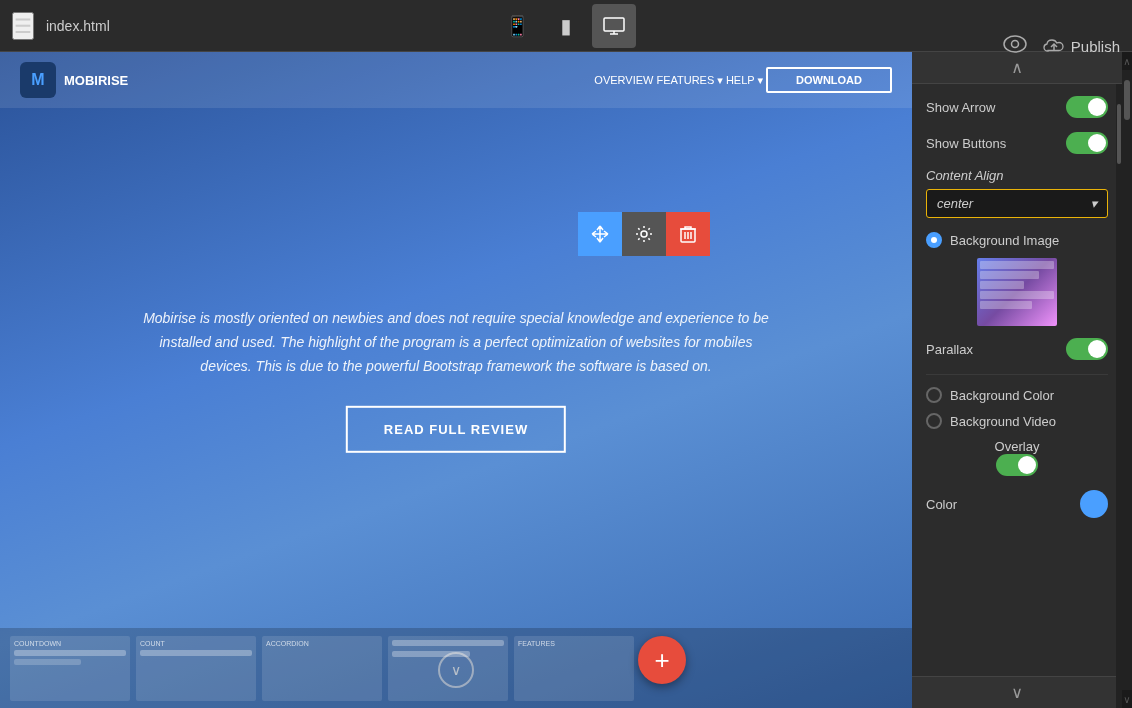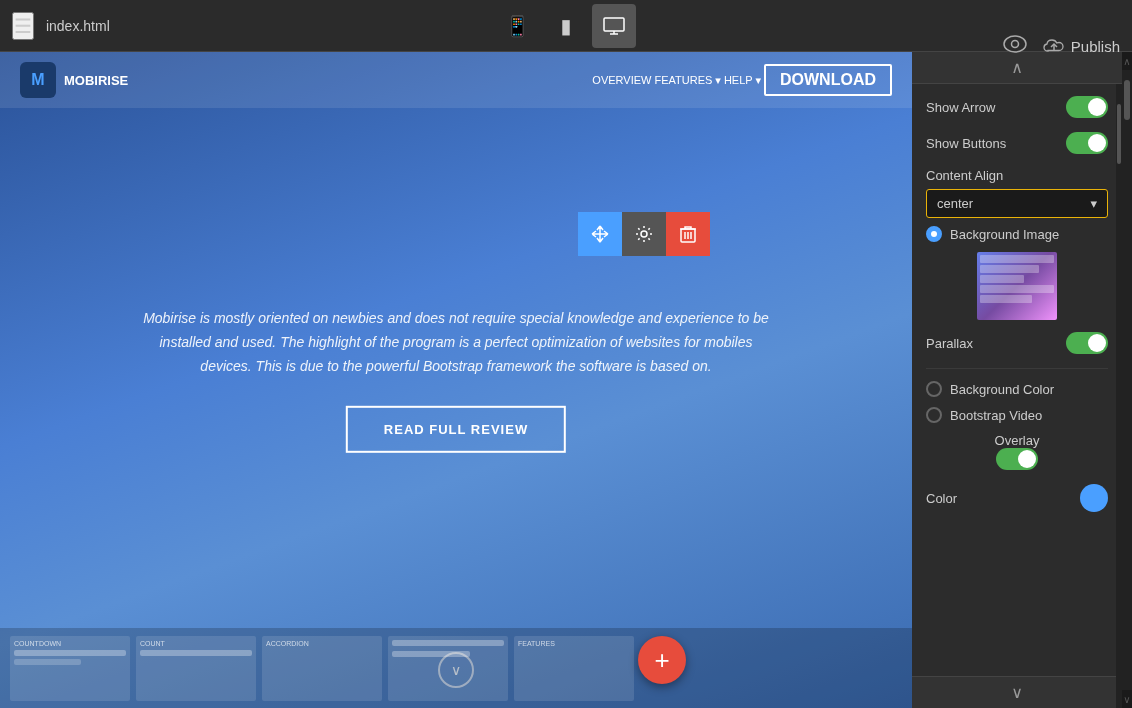--- a/index.html
+++ b/index.html
@@ -105,22 +105,22 @@
       display: flex;
       align-items: center;
       gap: 3px;
       color: #fff;
       font-size: 11px;
     }
     .site-nav-btn {
       background: transparent;
       border: 2px solid #fff;
       color: #fff;
-      padding: 5px 14px;
-      font-size: 16px;
+      padding: 5px 28px;
+      font-size: 11px;
       border-radius: 2px;
       cursor: pointer;
       font-weight: bold;
     }
 
     
     .hero-content {
       position: absolute;
       top: 50%;
       left: 50%;
@@ -270,21 +270,22 @@
       position: absolute;
       width: 18px; height: 18px;
       border-radius: 50%;
       background: #fff;
       top: 2px; right: 2px;
       transition: right 0.2s;
     }
 
     
     .align-section {
-      margin-bottom: 8px;
+      margin-bottom: 14px;
+      font-style: italic;
     }
     .align-label {
       color: #ccc;
       font-size: 13px;
       margin-bottom: 6px;
     }
     .align-dropdown {
       width: 100%;
       background: #1a1a1a;
       border: 1px solid #eab308;
@@ -586,21 +587,21 @@
 
       <div class="panel-divider"></div>
 
       <div class="bg-image-row">
         <div class="radio-dot empty" style="border-color:#666;"></div>
         <span class="panel-label">Background Color</span>
       </div>
 
       <div class="bg-image-row">
         <div class="radio-dot empty" style="border-color:#666;"></div>
-        <span class="panel-label">Bootstrap Video</span>
+        <span class="panel-label">Background Video</span>
       </div>
 
       <div class="overlay-row">
         <span class="panel-label">Overlay</span>
         <div class="toggle"></div>
       </div>
 
       <div class="panel-row">
         <span class="panel-label">Color</span>
         <div class="color-swatch" style="background:#4a9fff;"></div>

